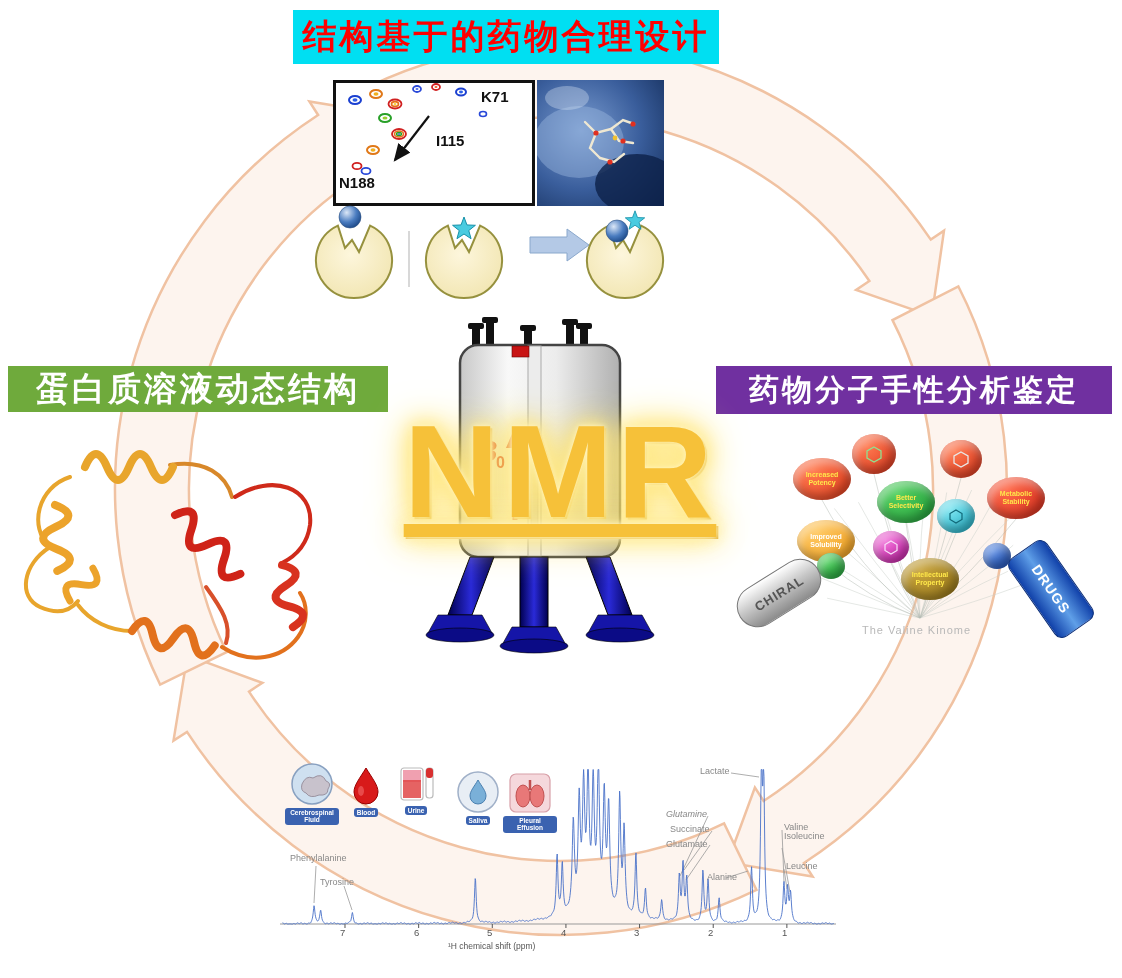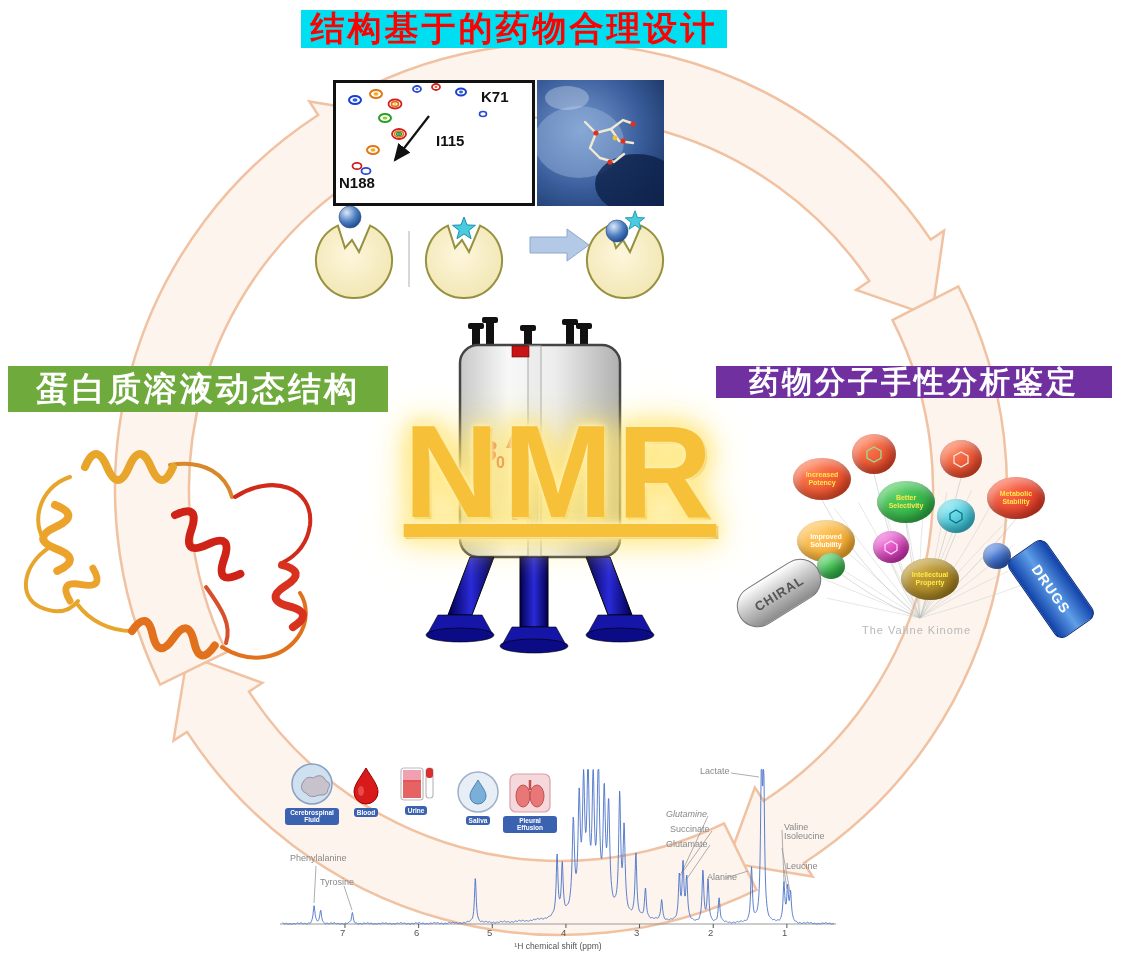--- a/index.html
+++ b/index.html
@@ -6,23 +6,23 @@
   html,body{background:#ffffff;}
   .canvas{position:relative;width:1122px;height:978px;background:#fff;overflow:hidden;
           font-family:"Liberation Sans",sans-serif;}
   svg{display:block;}
   svg text{font-family:"Liberation Sans",sans-serif;}
   .abs{position:absolute;}
 
   
   .banner{position:absolute;display:flex;align-items:center;justify-content:center;
           font-weight:bold;letter-spacing:3px;white-space:nowrap;}
-  .banner-top{left:293px;top:10px;width:426px;height:38px;background:#00dff2;color:#fe0000;font-size:34px;margin-left:8px;}
+  .banner-top{left:293px;top:10px;width:426px;height:54px;background:#00dff2;color:#fe0000;font-size:34px;}
   .banner-left{left:8px;top:366px;width:380px;height:46px;background:#6faa3c;color:#fff;font-size:33px;}
-  .banner-right{left:716px;top:366px;width:396px;height:32px;background:#7030a0;color:#fff;font-size:30px;}
+  .banner-right{left:716px;top:366px;width:396px;height:48px;background:#7030a0;color:#fff;font-size:30px;}
   .banner-bottom{left:337px;top:691px;width:432px;height:50px;background:#e80000;color:#fff;font-size:33px;}
 
   
   .nmr-text{position:absolute;left:330px;top:406px;width:460px;text-align:center;
             font-size:132px;font-weight:800;line-height:1;color:#f6c139;letter-spacing:4px;z-index:6;
             text-shadow:0 0 5px #fff6c8,0 0 14px #ffec9a,0 0 26px #ffe470,0 0 42px #ffe05a,2px 2px 1px #d89c20;text-decoration:underline;}
 
   
   .balloon{position:absolute;border-radius:50%;display:flex;align-items:center;justify-content:center;
            text-align:center;font-weight:bold;z-index:3;
@@ -45,21 +45,21 @@
                   color:#555;font-size:13px;letter-spacing:1px;}
   .drugs-capsule{left:1003px;top:566px;width:96px;height:46px;border-radius:9px;transform:rotate(55deg);
                  background:linear-gradient(0deg,#0f3fa8,#5f9fe8 50%,#0f3fa8);border:1px solid #0a2d78;
                  color:#fff;font-size:14px;letter-spacing:1px;}
   .kinome-caption{position:absolute;left:862px;top:624px;font-size:11px;color:#b8b8b8;letter-spacing:1px;z-index:2;}
 
   
   .chart{position:absolute;left:278px;top:752px;width:562px;height:212px;}
   .peak-label{position:absolute;font-size:9px;color:#888;white-space:nowrap;}
   .tick-label{position:absolute;top:175px;font-size:9.5px;color:#555;}
-  .axis-title{position:absolute;left:170px;top:189px;width:220px;text-align:center;font-size:8.5px;color:#555;}
+  .axis-title{position:absolute;left:170px;top:189px;width:220px;text-align:left;font-size:8.5px;color:#555;}
   .sample{position:absolute;display:flex;flex-direction:column;align-items:center;width:56px;}
   .sample-label{background:#3a62b0;color:#fff;font-size:6.5px;font-weight:bold;padding:1px 3px;
                 border-radius:3px;text-align:center;line-height:1.15;margin-top:2px;max-width:54px;}
 </style>
 </head>
 <body>
 
 <div class="canvas">
 
   <svg id="cycle-svg" class="abs" style="left:0;top:0;" width="1122" height="978">

